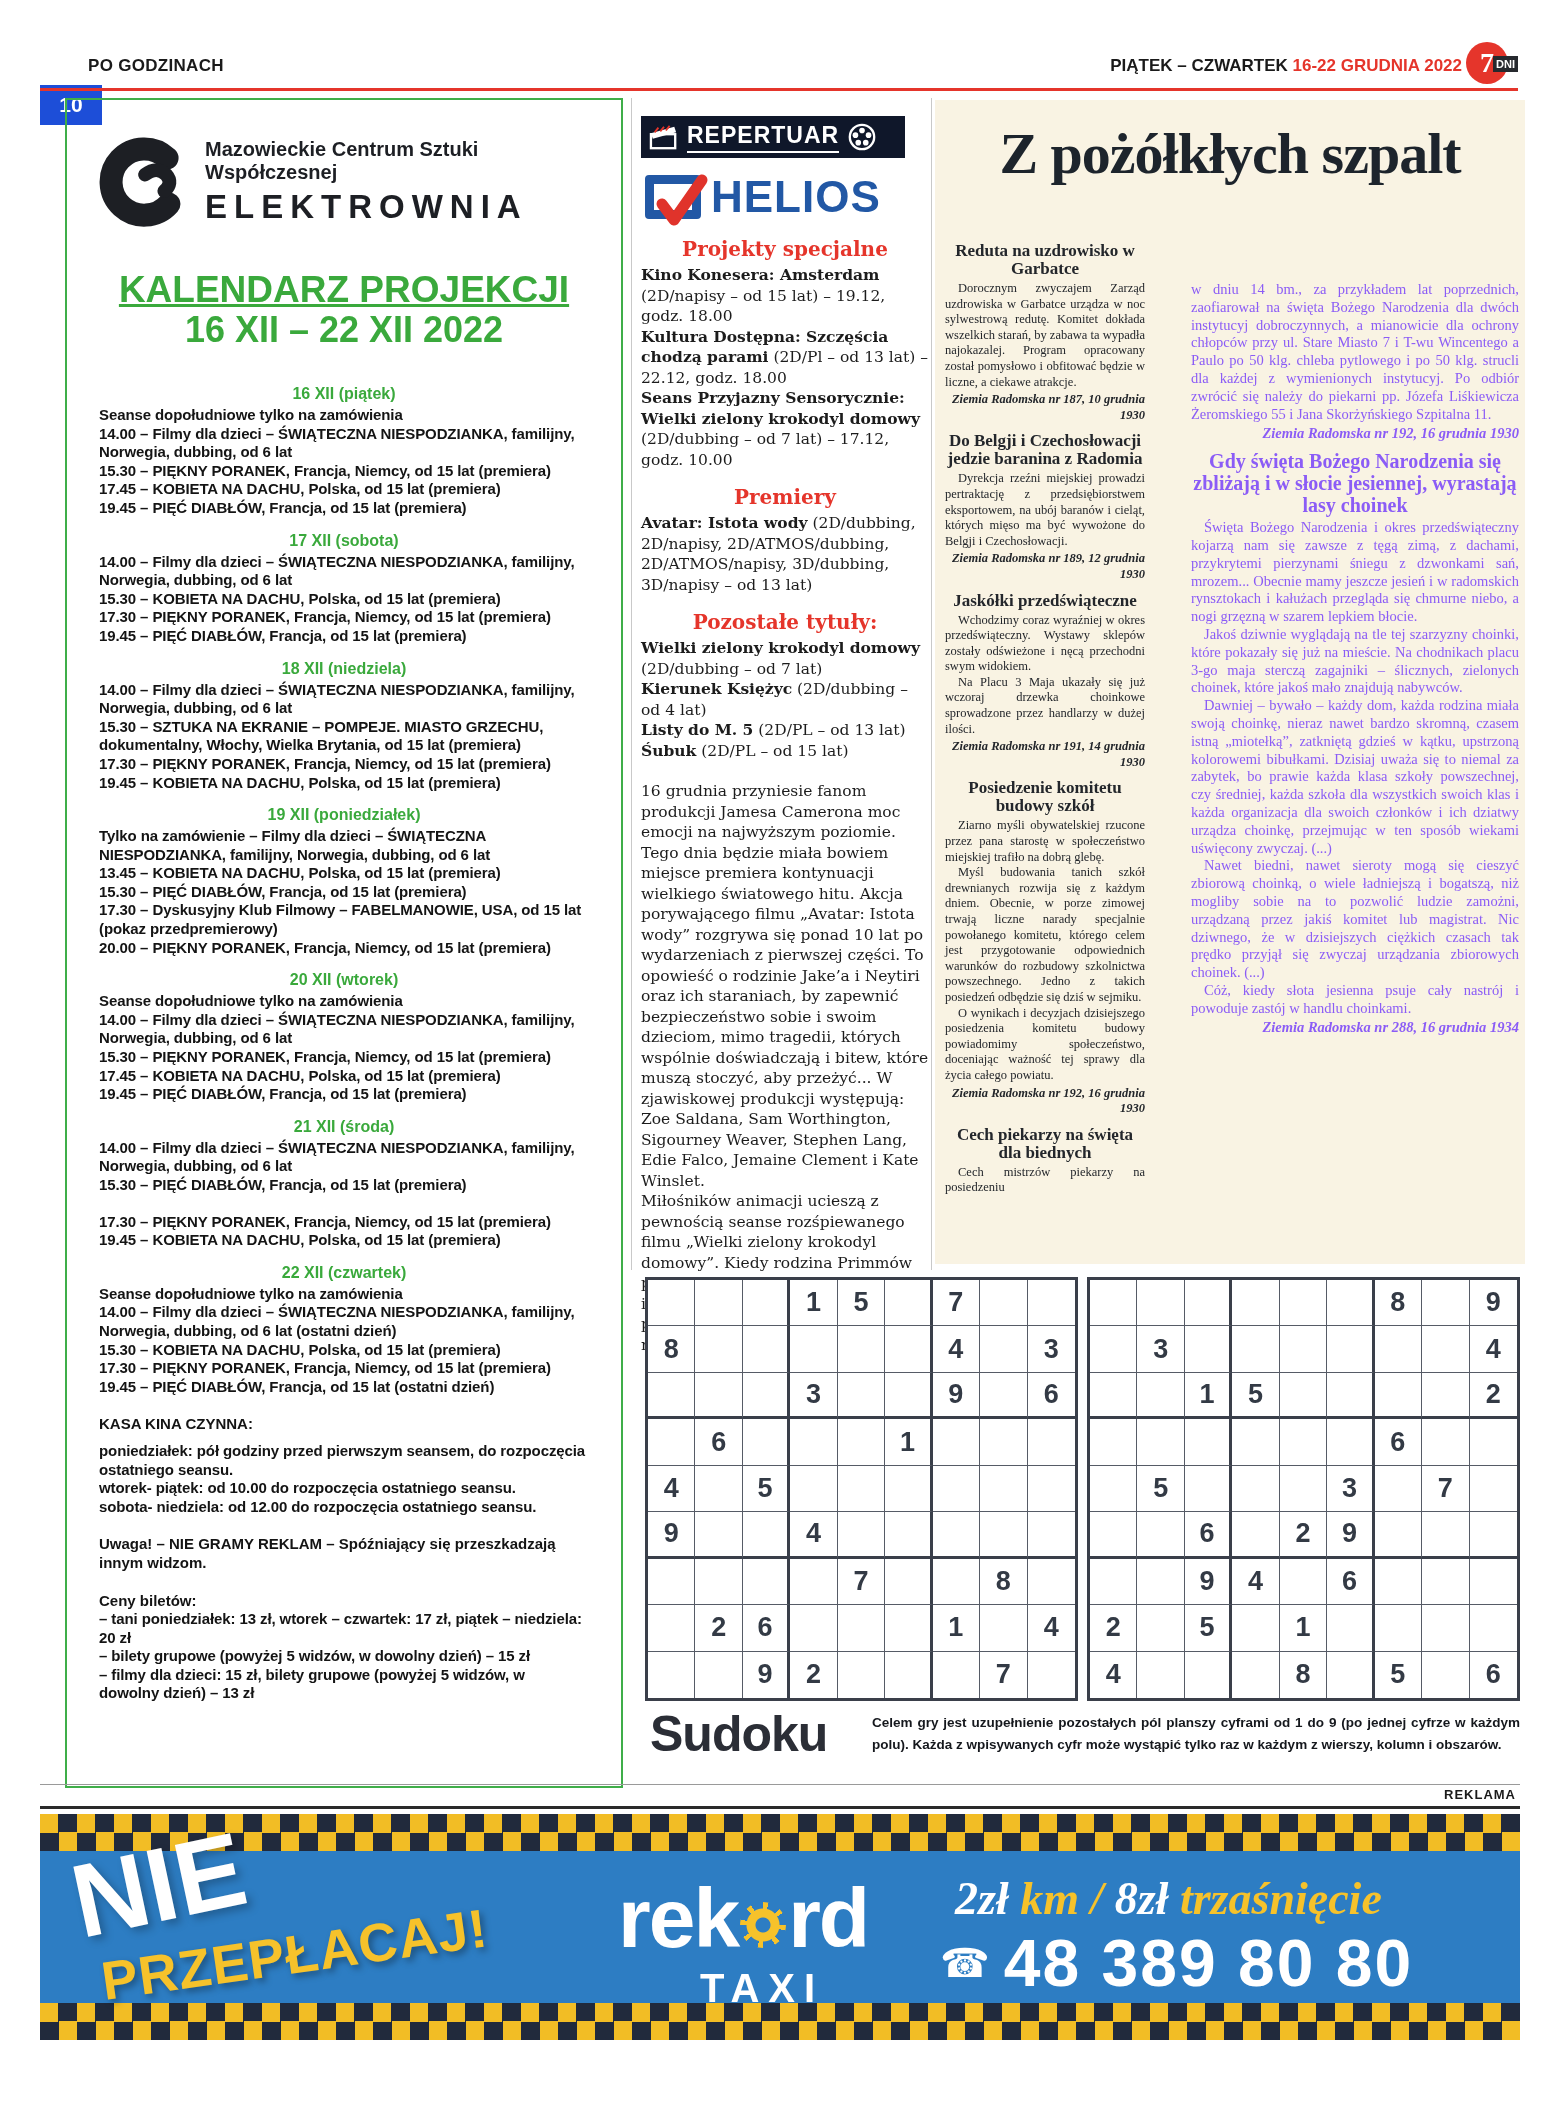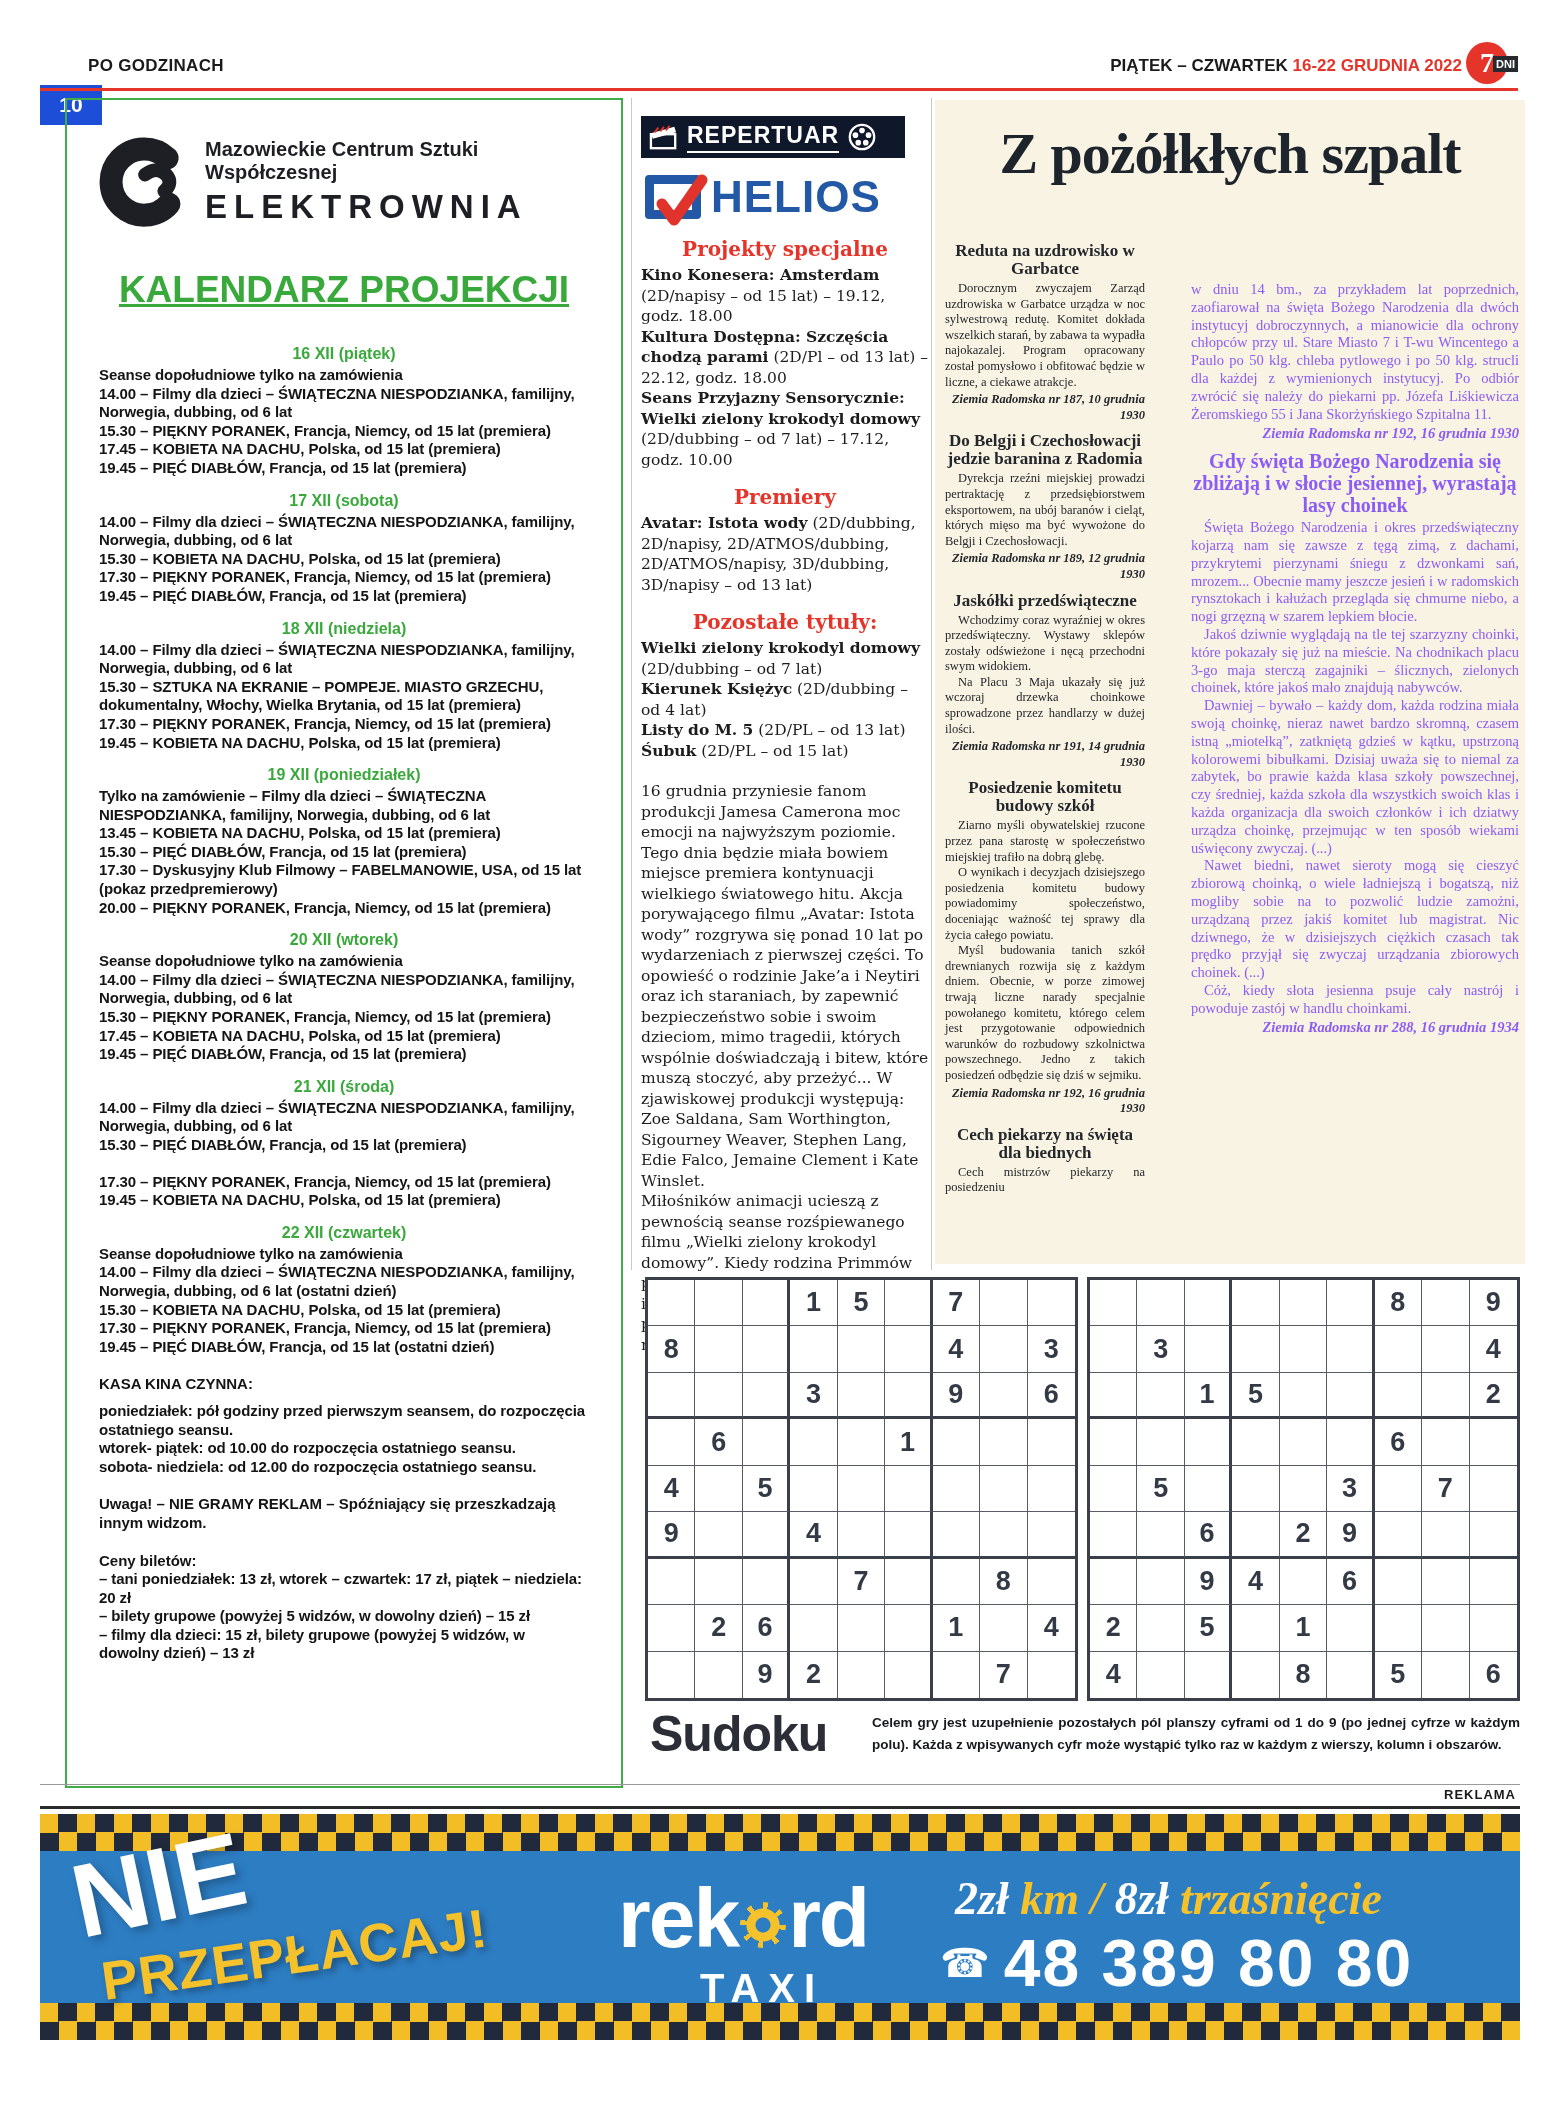--- a/index.html
+++ b/index.html
@@ -117,20 +117,21 @@
       <path d="M74 24 A36 36 0 1 0 76 74" fill="none" stroke="#1d1f24" stroke-width="25" stroke-linecap="round"></path>
       <path d="M50 42 q13 -10 23 0 q8 9 -2 18" fill="none" stroke="#1d1f24" stroke-width="15" stroke-linecap="round"></path>
     </svg>
     <div class="org-lines">
       <div class="org-line1">Mazowieckie Centrum Sztuki Współczesnej</div>
       <div class="org-line2">ELEKTROWNIA</div>
     </div>
   </div>
   <div class="cal-title">
     <div class="t1">KALENDARZ PROJEKCJI</div>
+    <div class="t2">16 XII – 22 XII 2022</div>
   </div>
   <div class="days" id="days">
       <div class="day">
         <div class="day-h">16 XII (piątek)</div>
         <div class="day-line">Seanse dopołudniowe tylko na zamówienia</div>
         <div class="day-line">14.00 – Filmy dla dzieci – ŚWIĄTECZNA NIESPODZIANKA, familijny, Norwegia, dubbing, od 6 lat</div>
         <div class="day-line">15.30 – PIĘKNY PORANEK, Francja, Niemcy, od 15 lat (premiera)</div>
         <div class="day-line">17.45 – KOBIETA NA DACHU, Polska, od 15 lat (premiera)</div>
         <div class="day-line">19.45 – PIĘĆ DIABŁÓW, Francja, od 15 lat (premiera)</div>
       </div>
@@ -254,22 +255,22 @@
         <div class="sz-src">Ziemia Radomska nr 187, 10 grudnia 1930</div>
         <div class="sz-h">Do Belgji i Czechosłowacji jedzie baranina z Radomia</div>
         <div class="sz-p">Dyrekcja rzeźni miejskiej prowadzi pertraktację z przedsiębiorstwem eksportowem, na ubój baranów i cieląt, których mięso ma być wywożone do Belgji i Czechosłowacji.</div>
         <div class="sz-src">Ziemia Radomska nr 189, 12 grudnia 1930</div>
         <div class="sz-h">Jaskółki przedświąteczne</div>
         <div class="sz-p">Wchodzimy coraz wyraźniej w okres przedświąteczny. Wystawy sklepów zostały odświeżone i nęcą przechodni swym widokiem.</div>
         <div class="sz-p">Na Placu 3 Maja ukazały się już wczoraj drzewka choinkowe sprowadzone przez handlarzy w dużej ilości.</div>
         <div class="sz-src">Ziemia Radomska nr 191, 14 grudnia 1930</div>
         <div class="sz-h">Posiedzenie komitetu budowy szkół</div>
         <div class="sz-p">Ziarno myśli obywatelskiej rzucone przez pana starostę w społeczeństwo miejskiej trafiło na dobrą glebę.</div>
+        <div class="sz-p">Myśl budowania tanich szkół drewnianych rozwija się z każdym dniem. Obecnie, w porze zimowej trwają liczne narady specjalnie powołanego komitetu, którego celem jest przygotowanie odpowiednich warunków do rozbudowy szkolnictwa powszechnego. Jedno z takich posiedzeń odbędzie się dziś w sejmiku.</div>
         <div class="sz-p">O wynikach i decyzjach dzisiejszego posiedzenia komitetu budowy powiadomimy społeczeństwo, doceniając ważność tej sprawy dla życia całego powiatu.</div>
-        <div class="sz-p">Myśl budowania tanich szkół drewnianych rozwija się z każdym dniem. Obecnie, w porze zimowej trwają liczne narady specjalnie powołanego komitetu, którego celem jest przygotowanie odpowiednich warunków do rozbudowy szkolnictwa powszechnego. Jedno z takich posiedzeń odbędzie się dziś w sejmiku.</div>
         <div class="sz-src">Ziemia Radomska nr 192, 16 grudnia 1930</div>
         <div class="sz-h">Cech piekarzy na święta dla biednych</div>
         <div class="sz-p">Cech mistrzów piekarzy na posiedzeniu</div>
       </div>
     <div class="sz-c2" id="sz-col2">
         <div class="sz-p0">w dniu 14 bm., za przykładem lat poprzednich, zaofiarował na święta Bożego Narodzenia dla dwóch instytucyj dobroczynnych, a mianowicie dla ochrony chłopców przy ul. Stare Miasto 7 i T-wu Wincentego a Paulo po 50 klg. chleba pytlowego i po 50 klg. strucli dla każdej z wymienionych instytucyj. Po odbiór zwrócić się należy do piekarni pp. Józefa Liśkiewicza Żeromskiego 55 i Jana Skorżyńskiego Szpitalna 11.</div>
         <div class="sz-src">Ziemia Radomska nr 192, 16 grudnia 1930</div>
         <div class="sz-h first">Gdy święta Bożego Narodzenia się zbliżają i w słocie jesiennej, wyrastają lasy choinek</div>
         <div class="sz-p">Święta Bożego Narodzenia i okres przedświąteczny kojarzą nam się zawsze z tęgą zimą, z dachami, przykrytemi pierzynami śniegu z dzwonkami sań, mrozem... Obecnie mamy jeszcze jesień i w radomskich rynsztokach i kałużach przegląda się chmurne niebo, a nogi grzęzną w szarem lepkiem błocie.</div>
         <div class="sz-p">Jakoś dziwnie wyglądają na tle tej szarzyzny choinki, które pokazały się już na mieście. Na chodnikach placu 3-go maja sterczą zagajniki – ślicznych, zielonych choinek, które jakoś mało znajdują nabywców.</div>

